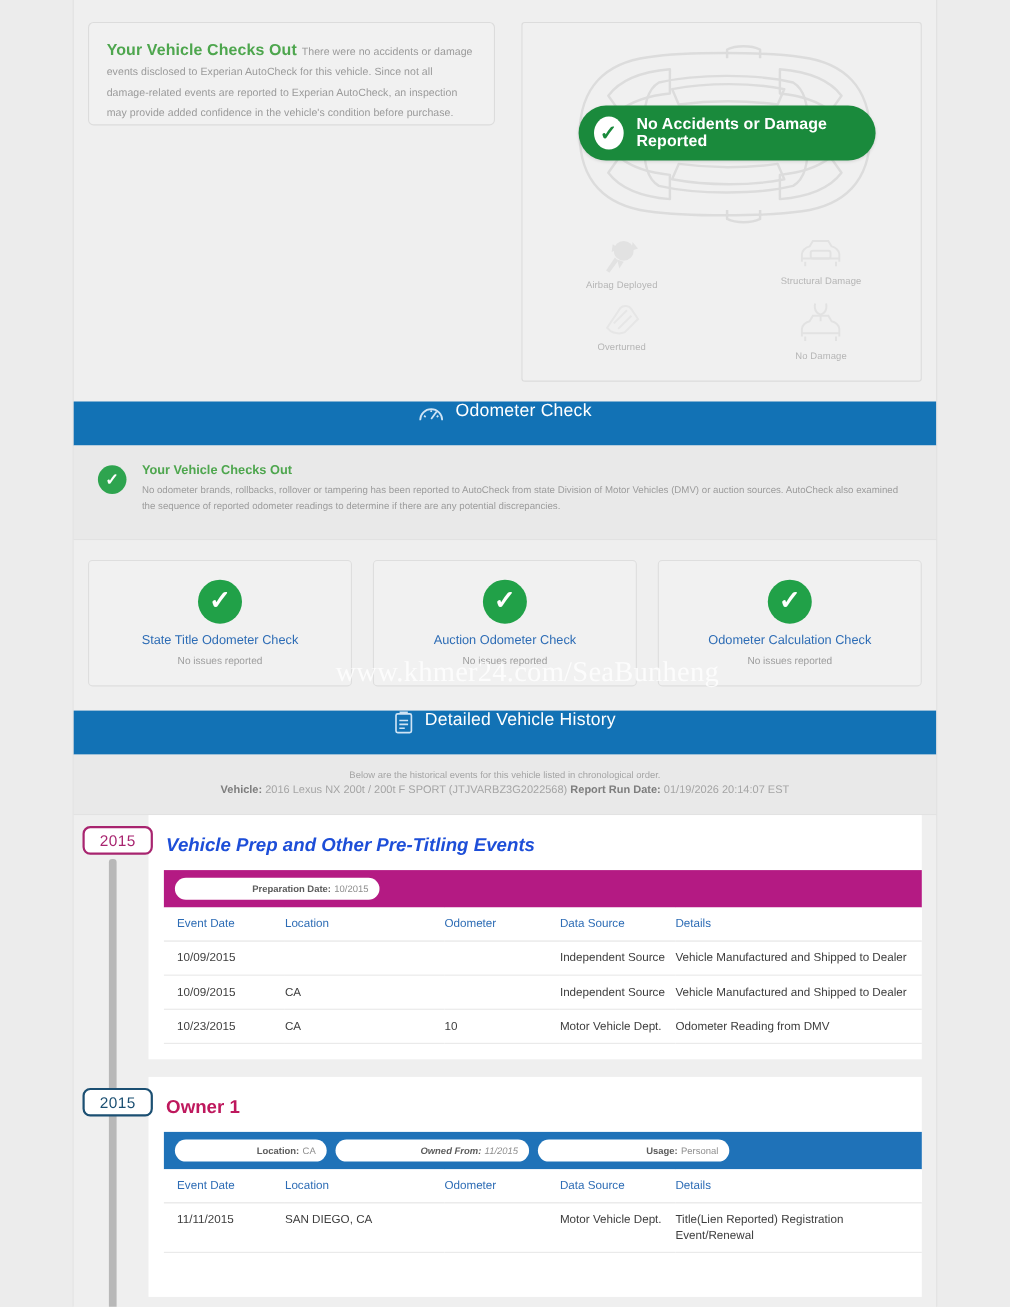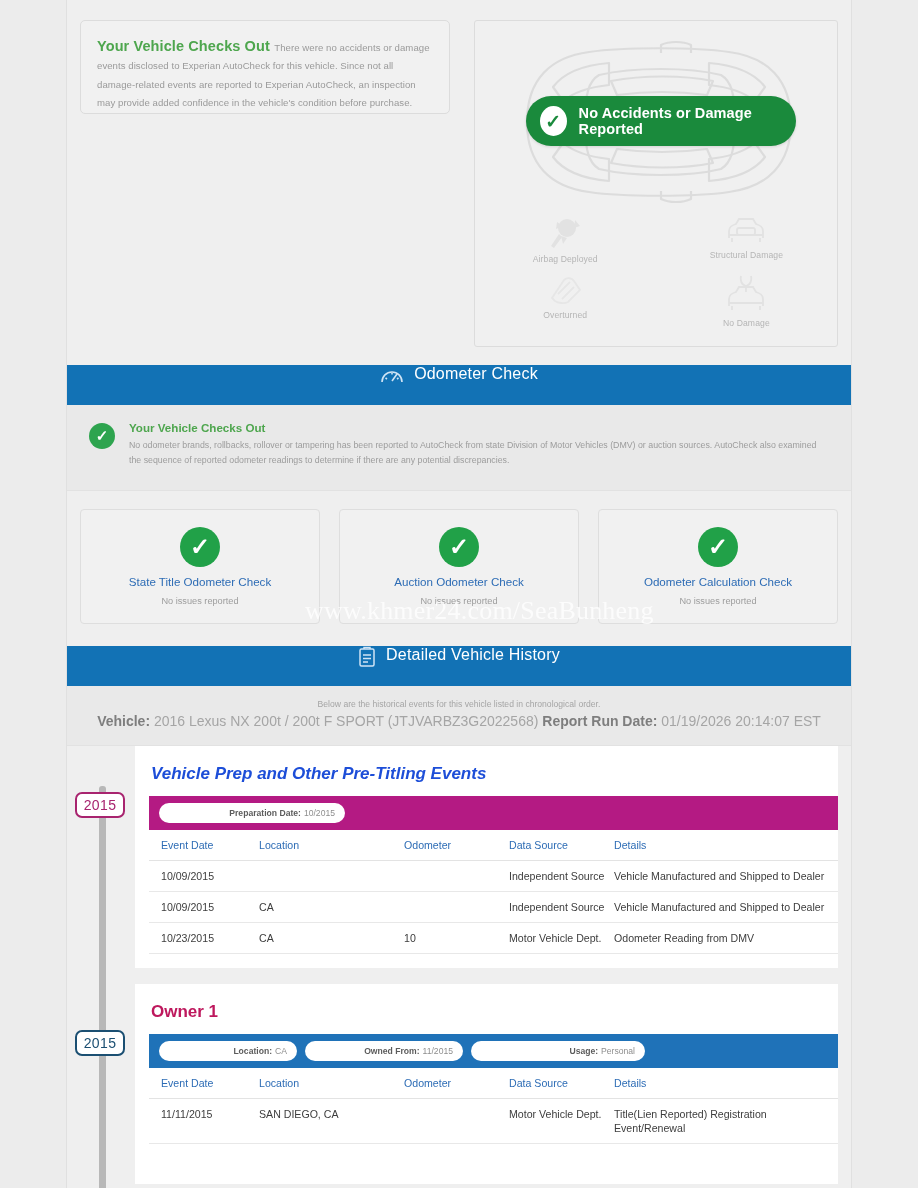--- a/index.html
+++ b/index.html
@@ -93,36 +93,36 @@
   }
   .odo-card-title { color: #2d6cb5; font-size: 11.6px; }
   .odo-card-sub { color: #9d9d9d; font-size: 9.2px; }
 
   
   .hist-intro {
     background: #e9e9e9; text-align: center; padding: 13px 0 16px 0;
     border-bottom: 1px solid #e2e2e2;
   }
   .hist-line1 { font-size: 8.6px; color: #a5a5a5; margin-bottom: 4px; }
-  .hist-line2 { font-size: 14px; color: #a5a5a5; }
+  .hist-line2 { font-size: 10px; color: #a5a5a5; }
   .hist-line2 b { color: #7e7e7e; }
 
   
   .timeline { position: relative; background: #efefef; padding-bottom: 20px; }
   .rail {
     position: absolute; left: 32px; top: 40px; bottom: -20px;
     width: 7px; background: #b8b8b8; border-radius: 3px;
   }
   .tl-block { position: relative; display: flex; }
   .year-col { width: 68px; flex: none; position: relative; }
   .year-badge {
-    position: absolute; left: 8px; top: 10px; width: 50px; height: 26px;
+    position: absolute; left: 8px; top: 10px; width: 64px; height: 26px;
     border-radius: 7px; background: #ffffff; display: flex;
     align-items: center; justify-content: center;
-    font-size: 14px; letter-spacing: .4px; margin-top: 36px;
+    font-size: 14px; letter-spacing: .4px;
   }
   .year-badge.magenta { border: 2px solid #a8246f; color: #a8246f; }
   .year-badge.blue { border: 2px solid #1b4f72; color: #1b4f72; }
 
   .tl-card { flex: 1; background: #ffffff; margin-right: 13px; }
   .tl-card-title { font-size: 17px; font-weight: bold; padding: 18px 16px 12px 16px; }
   .tl-card-title.magenta { color: #1d4ed8; font-style: italic; }
   .tl-card-title.blue { color: #be185d; }
 
   .pill-bar {
@@ -130,21 +130,21 @@
     padding: 7px 10px; height: 34px;
   }
   .pill-bar.magenta { background: #b41a83; }
   .pill-bar.blue { background: #1f72b8; }
   .pill {
     background: #fff; border-radius: 12px; height: 20px;
     display: flex; align-items: center; justify-content: flex-end;
     font-size: 8.6px; color: #8e8e8e; padding: 0 10px;
   }
   .pill b { color: #5c5c5c; font-weight: bold; margin-right: 3px; }
-  .pill.w1 { width: 138px; } .pill.w2 { width: 158px; } .pill.w3 { width: 174px; }
+  .pill.w1 { width: 138px; } .pill.w2 { width: 176px; font-style: italic; } .pill.w3 { width: 174px; }
   .pill.prep { width: 186px; }
 
   table.ev { width: 100%; border-collapse: collapse; table-layout: fixed; }
   table.ev th {
     text-align: left; font-weight: normal; font-size: 10.6px; color: #2d6cb5;
     padding: 9px 4px 9px 0; border-bottom: 1px solid #e3e3e3; background: #fff;
   }
   table.ev td {
     font-size: 10.6px; color: #3d3d3d; padding: 8px 6px 8px 0; vertical-align: top;
     border-bottom: 1px solid #e8e8e8; line-height: 14px;

